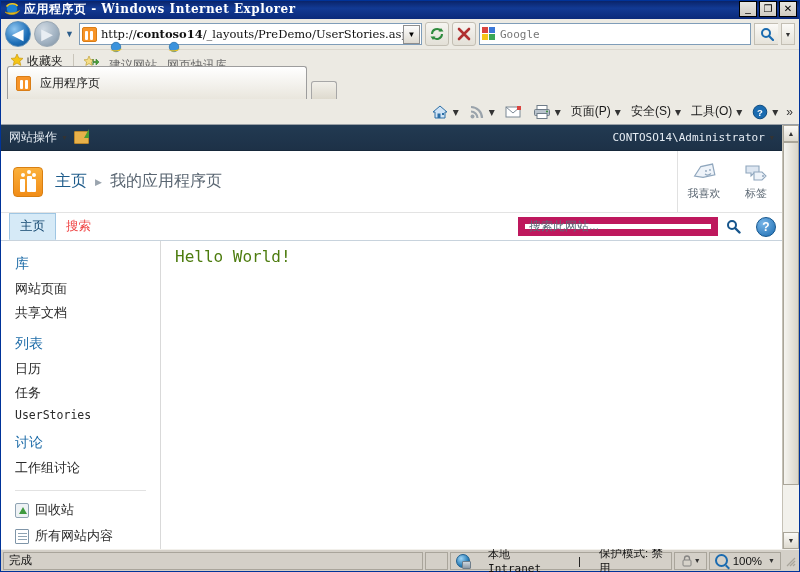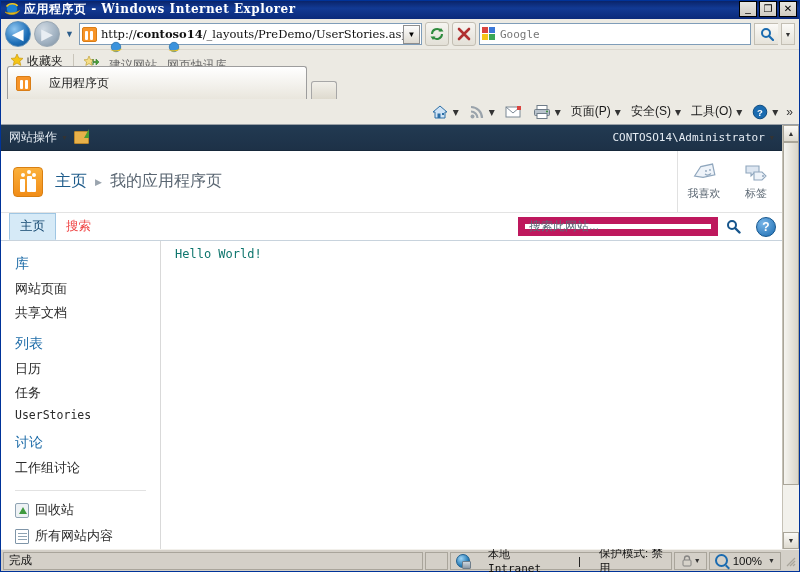--- a/index.html
+++ b/index.html
@@ -138,21 +138,21 @@
   
   .tabstrip {
     height:26px; background:#eceae3; display:flex; align-items:flex-end;
     padding-left:6px; flex:0 0 auto;
   }
   .tab {
     height:22px; min-width:300px; max-width:300px;
     background:linear-gradient(to bottom,#ffffff,#e9e6dd);
     border:1px solid #9d9d9d; border-bottom:none;
     border-radius:3px 3px 0 0;
-    display:flex; align-items:center; gap:14px; padding:16px 8px;
+    display:flex; align-items:center; gap:5px; padding:16px 8px;
     font-size:12px; color:#1a1a1a;
   }
   .newtab {
     height:18px;width:26px;margin-left:4px;
     background:linear-gradient(to bottom,#f2f0ea,#dedace);
     border:1px solid #a7a7a7;border-bottom:none;border-radius:3px 3px 0 0;
   }
 
   
   .cmdbar {
@@ -263,21 +263,21 @@
   .ql-div { border-top:1px solid #e2e2e2; margin:10px 14px 6px 0; }
   .ql-foot { display:flex;align-items:center;gap:6px;font-size:13px;color:#2a2a2a;margin:4px 0;}
   .bin-ico { width:14px;height:15px;background:#eef2f5;border:1px solid #8fa3b3;border-radius:2px;position:relative;}
   .bin-ico::after{content:"";position:absolute;left:3px;top:3px;width:0;height:0;
     border-left:4px solid transparent;border-right:4px solid transparent;border-bottom:7px solid #3f9a3f;}
   .doc-ico { width:14px;height:15px;background:#fff;border:1px solid #7f95a8;border-radius:1px;position:relative;}
   .doc-ico::after{content:"";position:absolute;left:2px;top:3px;width:9px;height:1px;
     background:#8fa3b3;box-shadow:0 3px 0 #8fa3b3,0 6px 0 #8fa3b3;}
   .content {
     flex:1 1 auto; padding:6px 0 0 14px; min-width:0;
-    font-family:"DejaVu Sans Mono", monospace; font-size:12px; color:#0f766e;
+    font-family:"DejaVu Sans Mono", monospace; font-size:16px; color:#4d7c0f;
   }
 
   
   .vscroll {
     width:17px; flex:0 0 17px; background:#efefea;
     border-left:1px solid #c5c1b6;
     display:flex;flex-direction:column;
   }
   .sb-btn {
     height:17px;flex:0 0 17px;

